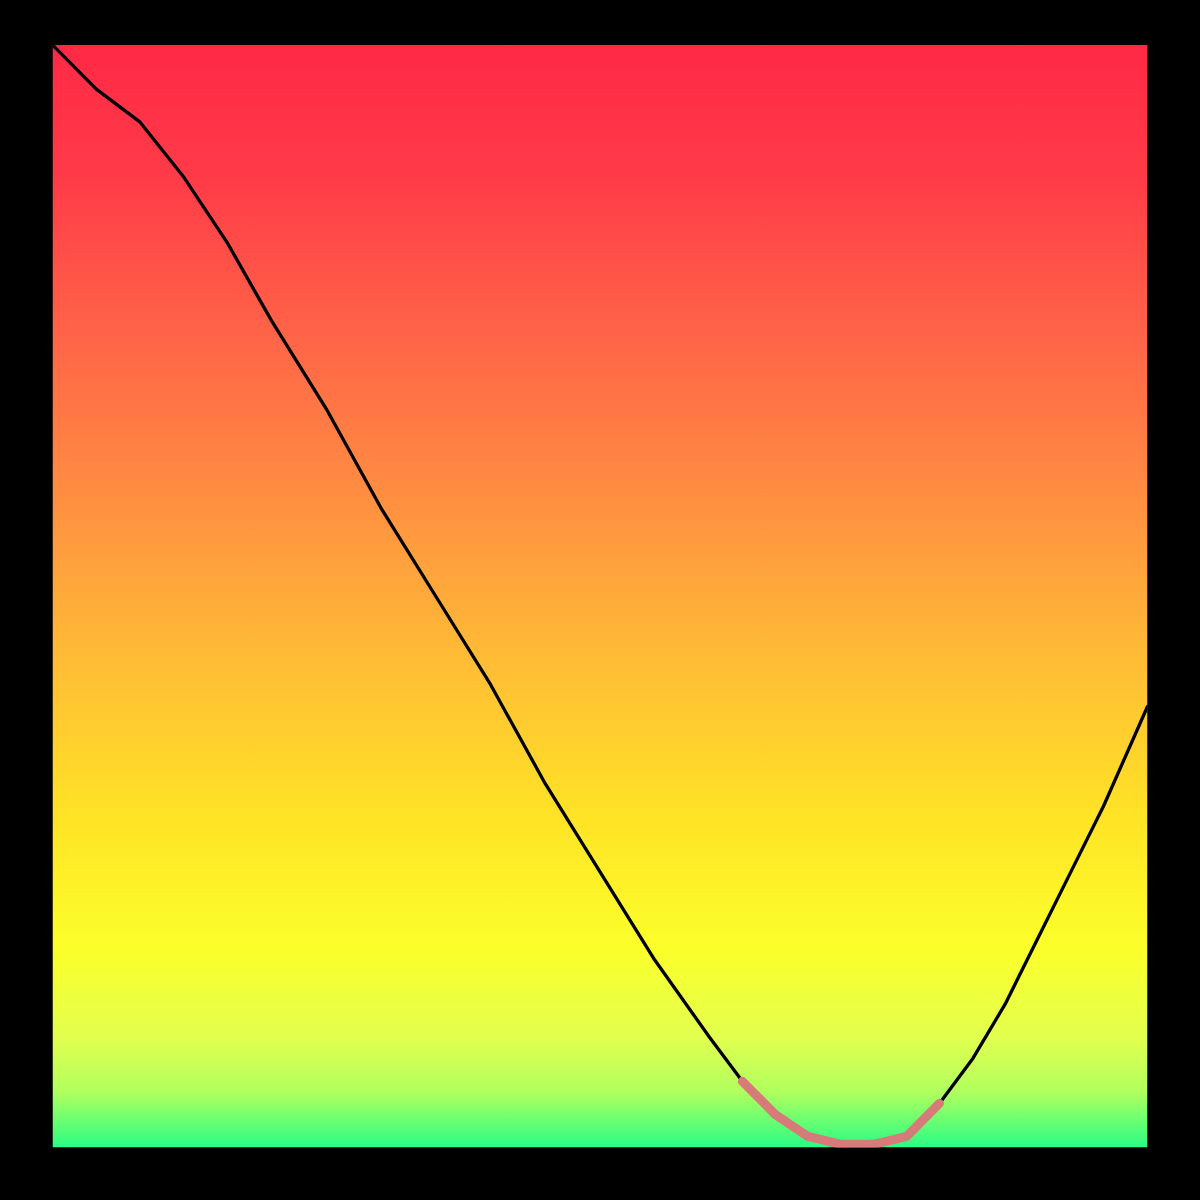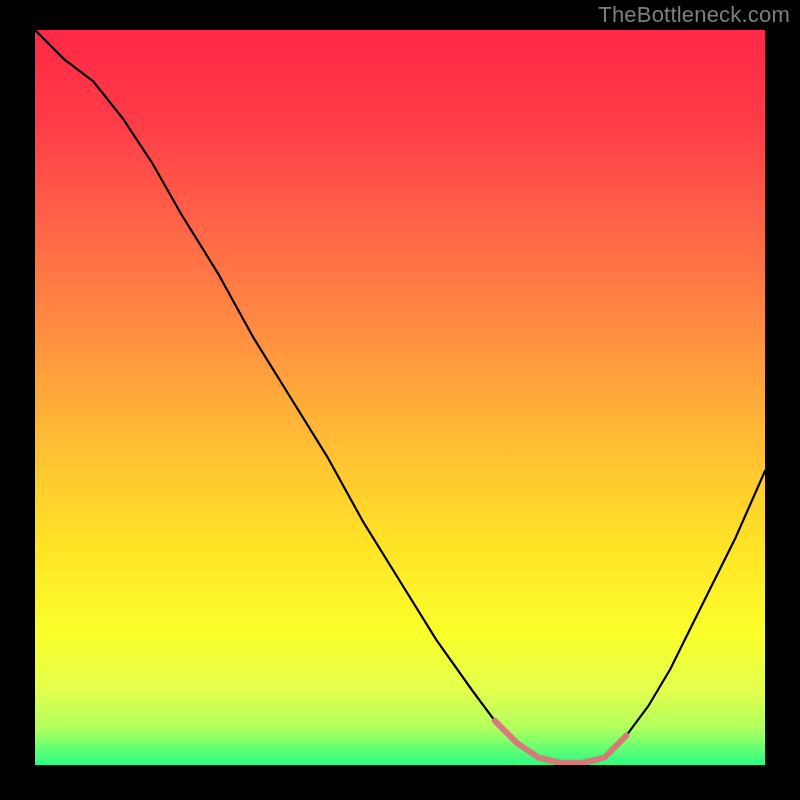--- a/index.html
+++ b/index.html
@@ -37,21 +37,20 @@
   .plot-wrap svg {
     display: block;
     width: 100%;
     height: 100%;
   }
 </style>
 </head>
 <body>
 <div class="outer">
 
-  <div class="watermark">TheBottleneck.com</div>
 
   <div class="plot-wrap">
     <svg id="chart-svg" viewBox="0 0 730 735" preserveAspectRatio="none">
       <defs>
         <linearGradient id="bg-grad" x1="0" y1="0" x2="0" y2="1">
 
         <stop offset="0%" stop-color="#ff2946"></stop>
             <stop offset="12%" stop-color="#ff3b48"></stop>
             <stop offset="25%" stop-color="#ff6048"></stop>
             <stop offset="40%" stop-color="#ff8b42"></stop>

